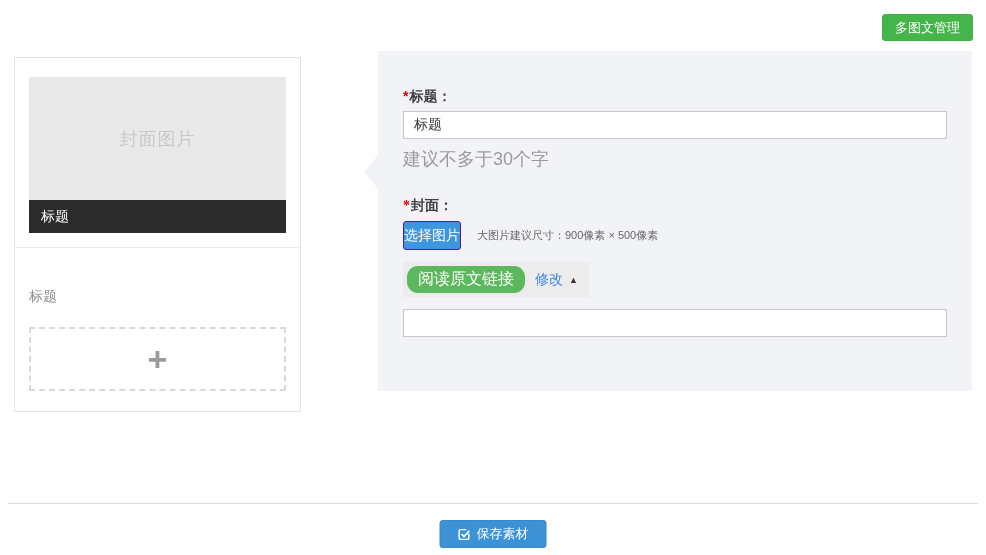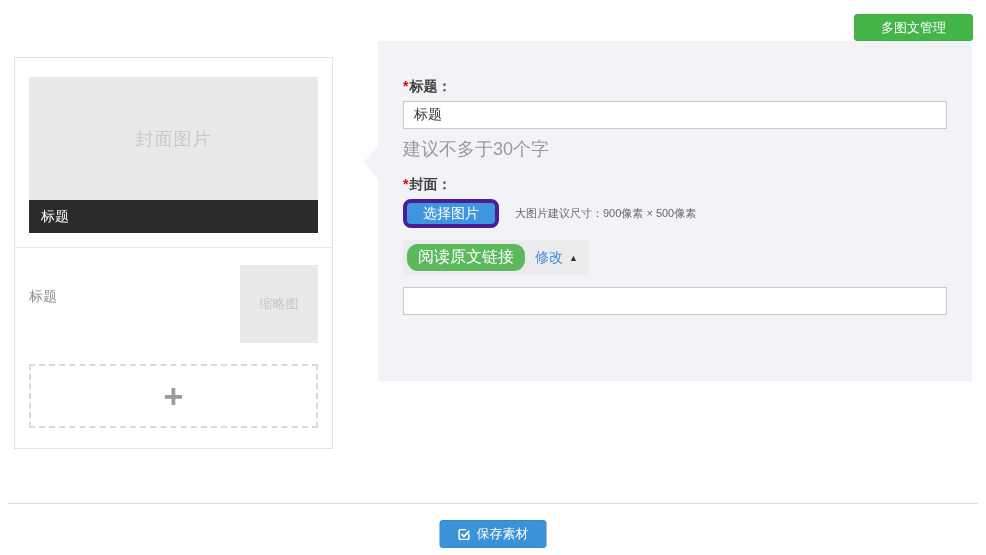--- a/index.html
+++ b/index.html
@@ -2,61 +2,61 @@
 <html><head>
 <meta charset="utf-8">
 <style>
   * { margin: 0; padding: 0; box-sizing: border-box; }
   html, body { width: 986px; height: 555px; background: #ffffff;
     font-family: "Liberation Sans", "DejaVu Sans", sans-serif; }
   .stage { position: relative; width: 986px; height: 555px; overflow: hidden; }
 
   
   .manage-btn { position: absolute; top: 14px; right: 13px; height: 27px;
-    padding: 0 26px; background: #44b549; color: #fff; font-size: 13px;
+    padding: 0 12px; background: #44b549; color: #fff; font-size: 13px;
     border: 1px solid #3fae44; border-radius: 3px; display: inline-flex;
     align-items: center; cursor: pointer; }
 
   
-  .left-panel { position: absolute; left: 14px; top: 57px; width: 319px;
+  .left-panel { position: absolute; left: 14px; top: 57px; width: 287px;
     background: #fff; border: 1px solid #e3e3e3; }
   .item-first { padding: 19px 14px 14px; border-bottom: 1px solid #e8e8e8; cursor: pointer; }
   .cover-box { height: 123px; background: #e9e9e9; display: flex;
     align-items: center; justify-content: center; }
   .cover-box span { color: #c9c9c9; font-size: 18px; letter-spacing: 1px; }
   .cover-title-bar { height: 33px; background: #2b2b2b; color: #fff;
     font-size: 14px; display: flex; align-items: center; padding: 0 12px; }
   .item-second { padding: 17px 14px 20px; }
   .second-row { display: flex; justify-content: space-between; cursor: pointer; }
   .second-title { color: #8c8c8c; font-size: 14px; margin-top: 23px; }
   .thumb-box { width: 78px; height: 78px; background: #e9e9e9; display: flex;
     align-items: center; justify-content: center; }
   .thumb-box span { color: #c6c6c6; font-size: 13px; }
   .add-box { margin-top: 21px; height: 64px; border: 2px dashed #d9d9d9;
     display: flex; align-items: center; justify-content: center; cursor: pointer; }
   .add-box span { color: #9b9b9b; font-size: 34px; font-weight: bold; line-height: 1; }
 
   
-  .right-panel { position: absolute; left: 378px; top: 41px; width: 594px;
+  .right-panel { position: absolute; left: 378px; top: 51px; width: 594px;
     height: 340px; background: #f2f3f7; }
   .panel-notch { position: absolute; left: -14px; top: 104px; width: 0; height: 0;
     border-top: 17px solid transparent; border-bottom: 17px solid transparent;
     border-right: 14px solid #f2f3f7; }
   .panel-inner { padding: 38px 25px 0; }
   .form-label { font-size: 14px; line-height: 14px; color: #404040; font-weight: bold; }
   .req { color: #e60000; margin-right: 1px; }
   .text-input { display: block; width: 100%; height: 28px; margin-top: 8px;
     border: 1px solid #c8c8c8; background: #fff; padding: 0 10px;
     font-size: 14px; color: #333; outline: none;
     font-family: "Liberation Sans", "DejaVu Sans", sans-serif; }
   .hint { margin-top: 8px; font-size: 18px; color: #9a9a9a; }
-  .label-cover { margin-top: 16px; }
+  .label-cover { margin-top: 28px; font-family: Liberation Serif, serif; }
   .cover-row { margin-top: 8px; display: flex; align-items: center; }
-  .choose-btn { height: 29px; padding: 0 16px; background: #3e97de; color: #fff;
-    border: 4px solid #4c1d95; border-radius: 8px; font-size: 14px; cursor: pointer;
+  .choose-btn { height: 29px; padding: 0 0; background: #3e97de; color: #fff;
+    border: 1px solid #4c1d95; border-radius: 3px; font-size: 14px; cursor: pointer;
     font-family: "Liberation Sans", "DejaVu Sans", sans-serif; }
   .size-hint { margin-left: 16px; font-size: 11px; color: #666; }
   .label-body { margin-top: 30px; }
   .tag-box { margin-top: 12px; display: inline-flex; align-items: center;
     background: #ececec; padding: 4px 12px 4px 4px; }
   .source-pill { background: #5cb85c; color: #fff; font-size: 16px;
     padding: 3px 11px; border-radius: 11px; }
   .modify-link { color: #3a87e0; font-size: 14px; margin-left: 10px;
     text-decoration: none; cursor: pointer; text-align: right; }
   .caret-up { color: #333; font-size: 9px; margin-left: 6px; cursor: pointer; }
@@ -84,23 +84,20 @@
       <div class="cover-box">
         <span>封面图片</span>
       </div>
       <div class="cover-title-bar">
         <span>标题</span>
       </div>
     </div>
     <div class="item-second">
       <div class="second-row">
         <span class="second-title">标题</span>
-        <div class="thumb-box">
-          <span>缩略图</span>
-        </div>
       </div>
       <div class="add-box">
         <span>+</span>
       </div>
     </div>
   </div>
 
   <div class="right-panel">
     <div class="panel-notch"></div>
     <div class="panel-inner">

